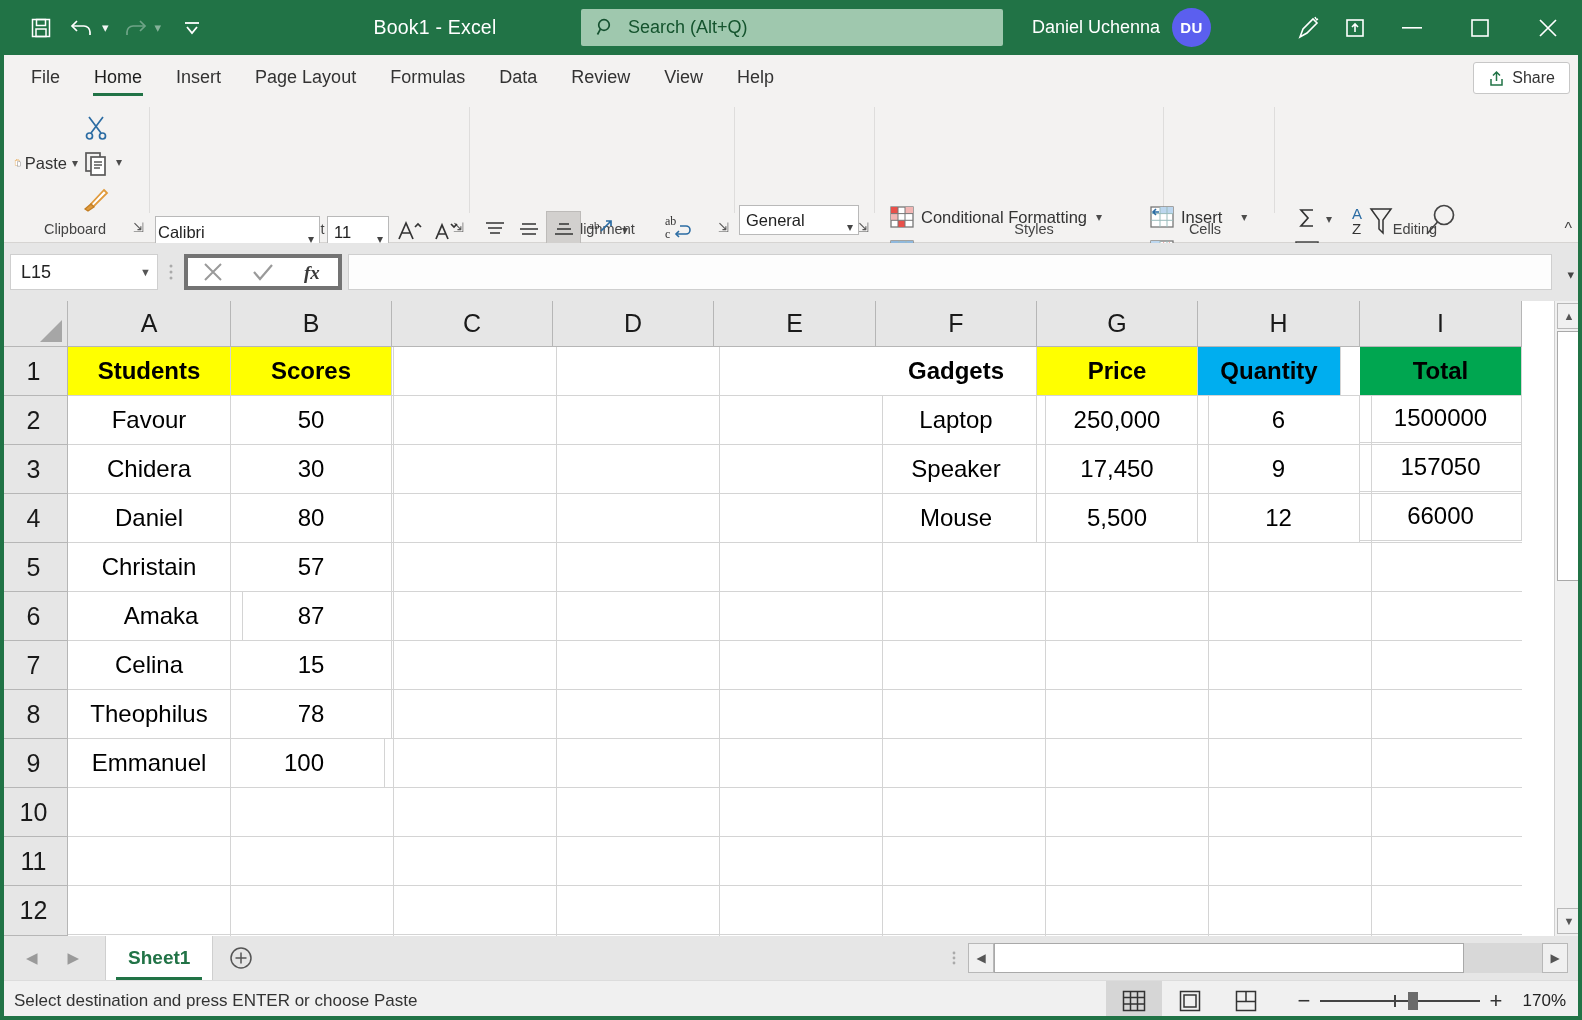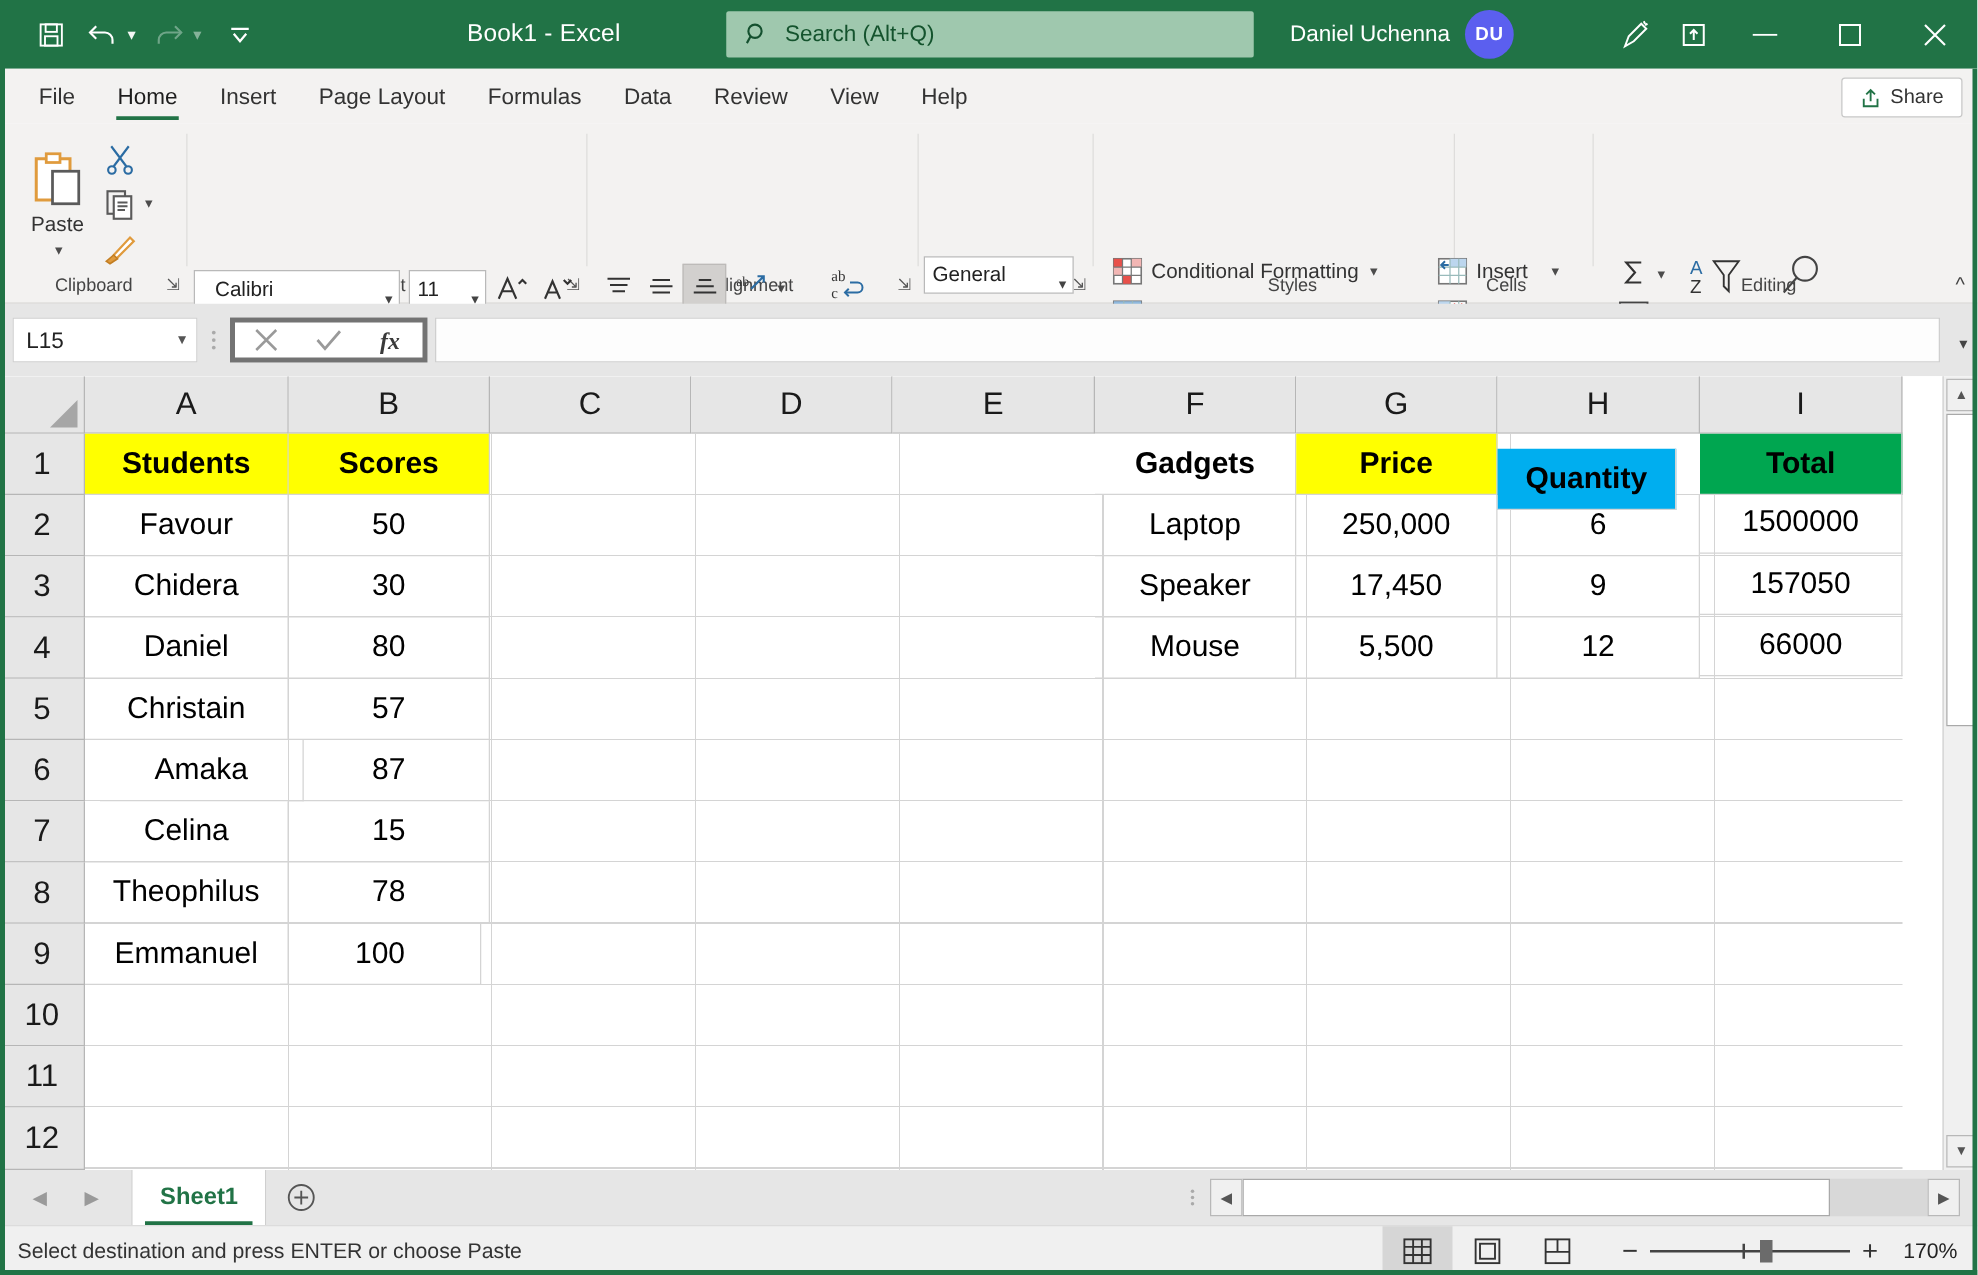--- a/index.html
+++ b/index.html
@@ -77,21 +77,21 @@
   .glabel {
     position:absolute; bottom:6px; left:0; width:100%;
     text-align:center; font-size:14.5px; color:#444;
   }
   .gdialog { position:absolute; bottom:8px; right:6px; font-size:13px; color:#555; }
   .btxt { font-size:16.5px; color:#333; }
 
   .fontname {
     position:absolute; left:155px; top:117px; width:165px; height:32px;
     border:1px solid #b9b9b9; background:#fff; font-size:16.5px; color:#222;
-    padding-left:16px; line-height:30px;
+    padding-left:2px; line-height:30px;
   }
   .fontsize {
     position:absolute; left:327px; top:117px; width:62px; height:32px;
     border:1px solid #b9b9b9; background:#fff; font-size:16.5px; color:#222;
     padding-left:6px; line-height:30px;
   }
   .sel-chev { position:absolute; right:5px; top:7px; font-size:12px; color:#444; }
   .numfmt {
     position:absolute; left:739px; top:106px; width:120px; height:30px;
     border:1px solid #b9b9b9; background:#fff; font-size:16.5px; color:#222;
@@ -313,21 +313,21 @@
         <path d="M3 9 V15 H14 V9"></path>
           <path d="M8.5 11 V2 M5 5.5 L8.5 2 L12 5.5"></path>
       </svg>
       <span>Share</span>
     </div>
   </div>
 
   <div class="ribbon">
 
     <div class="rgroup" style="left:0;width:150px;">
-      <div class="iconbtn" style="position:absolute;left:14px;top:14px;width:64px;height:100px;flex-direction:column;gap:3px;">
+      <div class="iconbtn" style="position:absolute;left:14px;top:14px;width:64px;height:100px;flex-direction:row;gap:3px;">
         <svg width="48" height="48" viewBox="0 0 48 48" fill="none">
           <rect x="7" y="7" width="27" height="33" fill="#fff" stroke="#e09b3d" stroke-width="2.4"></rect>
           <rect x="15" y="3" width="11" height="7" fill="#fff" stroke="#e09b3d" stroke-width="2.2"></rect>
           <rect x="20" y="17" width="21" height="26" fill="#fff" stroke="#5a5a5a" stroke-width="2.2"></rect>
         </svg>
         <span class="btxt">Paste</span>
         <span class="chev" style="color:#444;font-size:12px;">▾</span>
       </div>
       <div class="iconbtn" style="position:absolute;left:78px;top:12px;width:36px;height:34px;">
         <svg width="26" height="26" viewBox="0 0 26 26" fill="none" stroke="#2b6ca3" stroke-width="1.7">
@@ -694,21 +694,21 @@
 
     <div style="position:absolute;left:68px;top:46px;width:1454px;height:589px;background:
       repeating-linear-gradient(to right, transparent 0 162px, #d4d4d4 162px 163px),
       repeating-linear-gradient(to bottom, transparent 0 48px, #d4d4d4 48px 49px),
       #ffffff;"></div>
 
     <div class="cell bold" style="left:68px;top:46px;width:163px;height:49px;background:#FFFF00;">Students</div>
     <div class="cell bold" style="left:231px;top:46px;width:161px;height:49px;background:#FFFF00;">Scores</div>
     <div class="cell bold" style="left:876px;top:46px;width:161px;height:49px;background:#FFFFFF;">Gadgets</div>
     <div class="cell bold" style="left:1037px;top:46px;width:161px;height:49px;background:#FFFF00;">Price</div>
-    <div class="cell bold" style="left:1198px;top:58px;width:143px;height:49px;background:#00AEEF;">Quantity</div>
+    <div class="cell bold" style="left:1198px;top:46px;width:143px;height:49px;background:#00AEEF;">Quantity</div>
     <div class="cell bold" style="left:1360px;top:46px;width:162px;height:49px;background:#00A650;">Total</div>
 
     <div class="cell" style="left:68px;top:95px;width:163px;height:49px;">Favour</div>
     <div class="cell" style="left:231px;top:95px;width:161px;height:49px;">50</div>
     <div class="cell" style="left:876px;top:95px;width:161px;height:49px;">Laptop</div>
     <div class="cell" style="left:1037px;top:95px;width:161px;height:49px;">250,000</div>
     <div class="cell" style="left:1198px;top:95px;width:162px;height:49px;">6</div>
     <div class="cell" style="left:1360px;top:93px;width:162px;height:49px;">1500000</div>
 
     <div class="cell" style="left:68px;top:144px;width:163px;height:49px;">Chidera</div>

